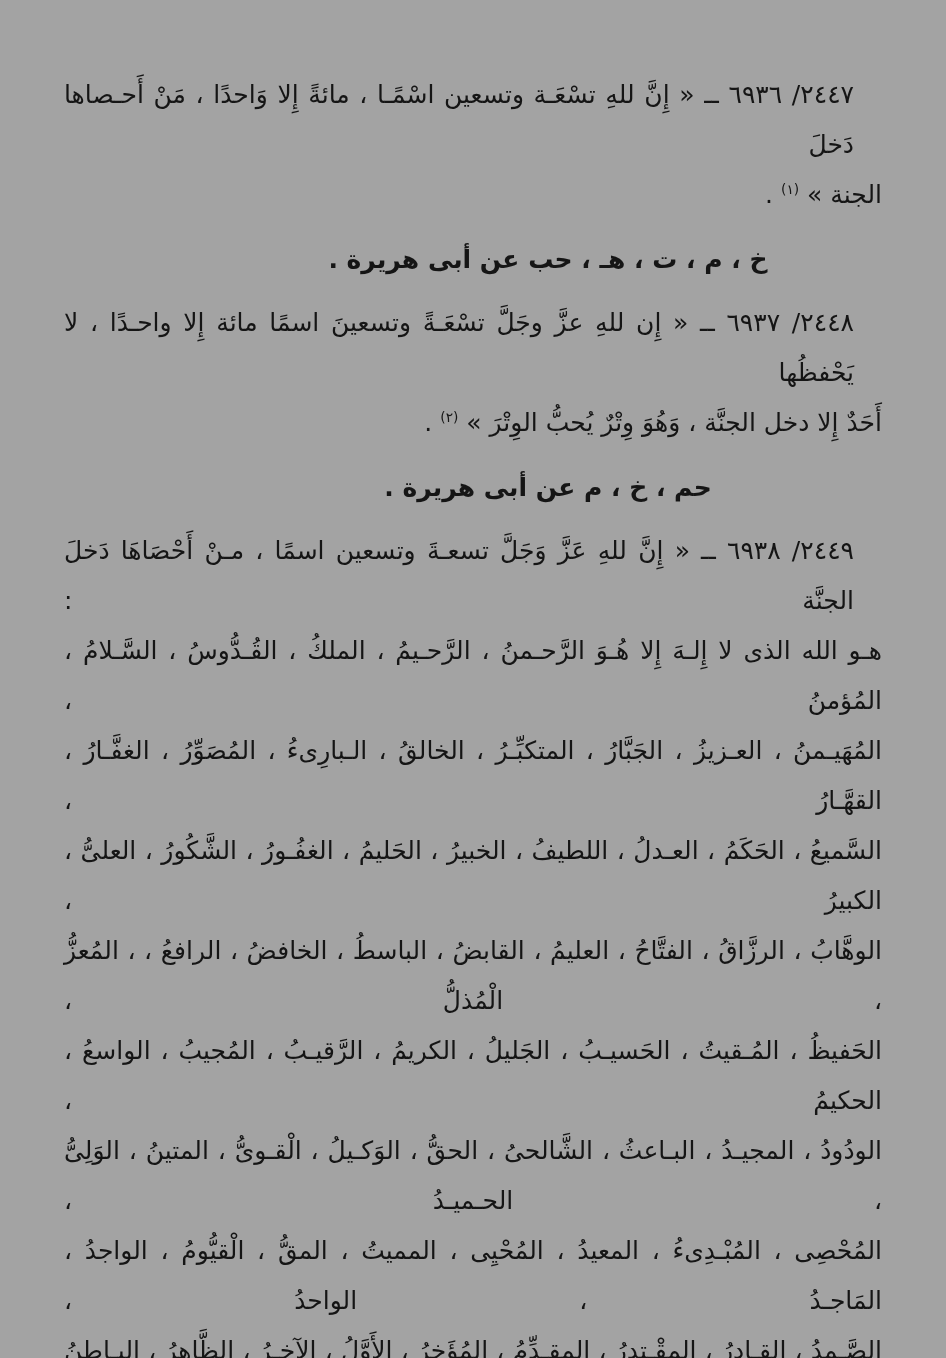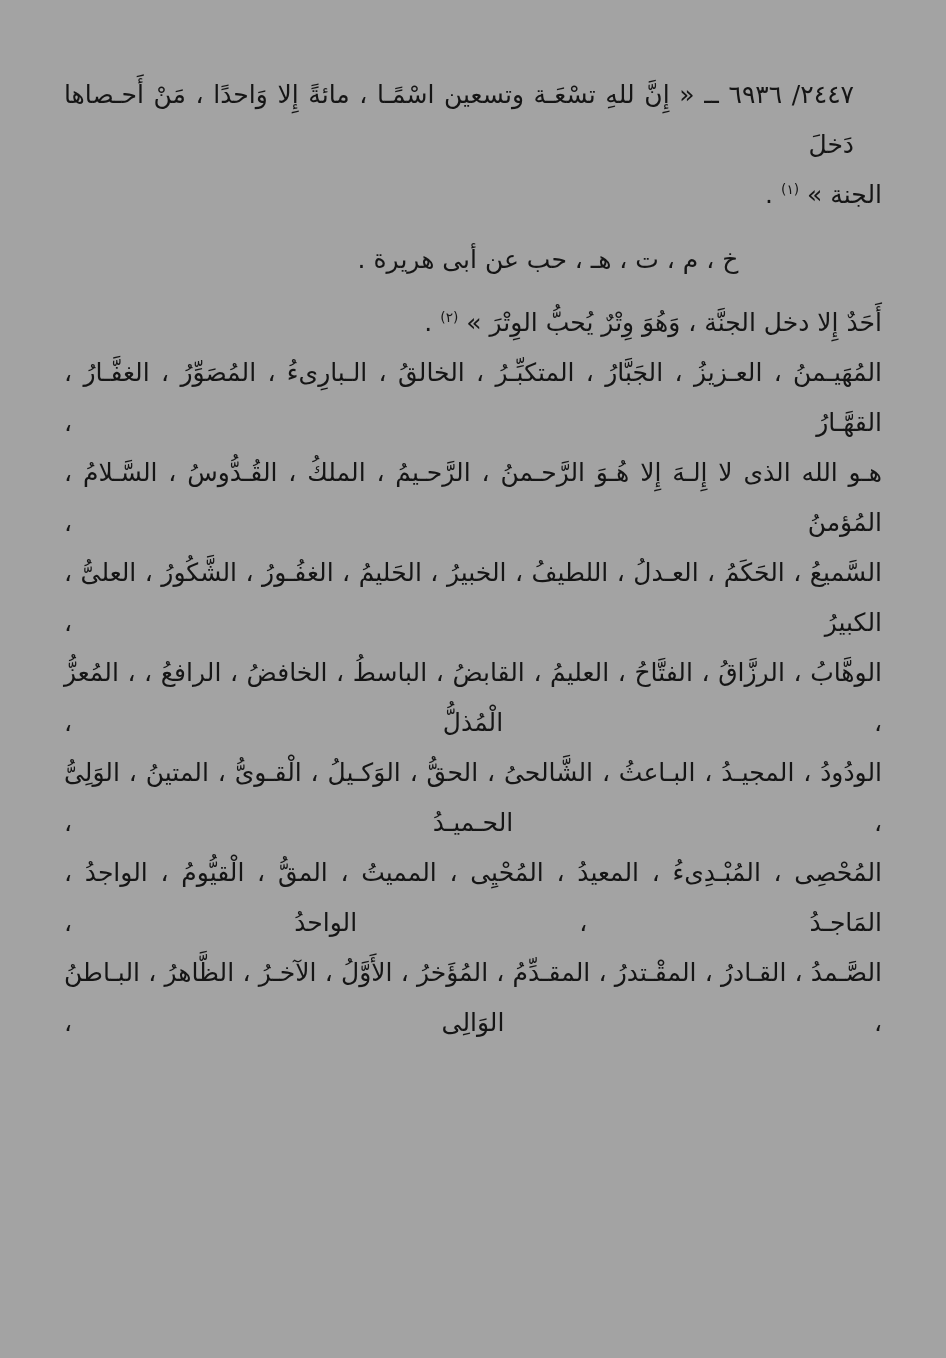--- a/index.html
+++ b/index.html
@@ -32,40 +32,45 @@
   }
   .first {
     padding-right: 28px;
   }
   .attr {
     text-align: center;
     text-align-last: center;
     padding-left: 150px;
     margin-top: 15px;
     margin-bottom: 13px;
+    font-weight: bold;
   }
   sup.fn-ref {
     font-size: 0.55em;
     line-height: 0;
     vertical-align: super;
     letter-spacing: 1px;
   }
 </style>
 </head>
 <body>
 
 <div class="page" style="background: #a3a3a3; color: rgb(21, 21, 21);">
 
   <main id="body-root">
       <div class="line first justify"><span>٢٤٤٧/ ٦٩٣٦ ــ « إِنَّ للهِ تسْعَـة وتسعين اسْمًـا ، مائةً إِلا وَاحدًا ، مَنْ أَحـصاها دَخلَ</span></div>
       <div class="line"><span>الجنة » </span><sup class="fn-ref">(١)</sup><span> .</span></div>
       <div class="line attr"><span>خ ، م ، ت ، هـ ، حب عن أبى هريرة .</span></div>
+      <div class="line first justify"><span>٢٤٤٨/ ٦٩٣٧ ــ « إِن للهِ عزَّ وجَلَّ تسْعَـةً وتسعينَ اسمًا مائة إِلا واحـدًا ، لا يَحْفظُها</span></div>
       <div class="line"><span>أَحَدٌ إِلا دخل الجنَّة ، وَهُوَ وِتْرٌ يُحبُّ الوِتْرَ » </span><sup class="fn-ref">(٢)</sup><span> .</span></div>
+      <div class="line attr"><span>حم ، خ ، م عن أبى هريرة .</span></div>
+      <div class="line first justify"><span>٢٤٤٩/ ٦٩٣٨ ــ « إِنَّ للهِ عَزَّ وَجَلَّ تسعـةَ وتسعين اسمًا ، مـنْ أَحْصَاهَا دَخلَ الجنَّة :</span></div>
+      <div class="line justify"><span>هـو الله الذى لا إِلـهَ إِلا هُـوَ الرَّحـمنُ ، الرَّحـيمُ ، الملكُ ، القُـدُّوسُ ، السَّـلامُ ، المُؤمنُ ،</span></div>
       <div class="line justify"><span>المُهَيـمنُ ، العـزيزُ ، الجَبَّارُ ، المتكبِّـرُ ، الخالقُ ، الـبارِىءُ ، المُصَوِّرُ ، الغفَّـارُ ، القهَّـارُ ،</span></div>
-      <div class="line justify"><span>هـو الله الذى لا إِلـهَ إِلا هُـوَ الرَّحـمنُ ، الرَّحـيمُ ، الملكُ ، القُـدُّوسُ ، السَّـلامُ ، المُؤمنُ ،</span></div>
       <div class="line justify"><span>السَّميعُ ، الحَكَمُ ، العـدلُ ، اللطيفُ ، الخبيرُ ، الحَليمُ ، الغفُـورُ ، الشَّكُورُ ، العلىُّ ، الكبيرُ ،</span></div>
       <div class="line justify"><span>الوهَّابُ ، الرزَّاقُ ، الفتَّاحُ ، العليمُ ، القابضُ ، الباسطُ ، الخافضُ ، الرافعُ ، ، المُعزُّ ، الْمُذلُّ ،</span></div>
+      <div class="line justify"><span>الحَفيظُ ، المُـقيتُ ، الحَسيـبُ ، الجَليلُ ، الكريمُ ، الرَّقيـبُ ، المُجيبُ ، الواسعُ ، الحكيمُ ،</span></div>
       <div class="line justify"><span>الودُودُ ، المجيـدُ ، البـاعثُ ، الشَّالحىُ ، الحقُّ ، الوَكـيلُ ، الْقـوىُّ ، المتينُ ، الوَلِىُّ ، الحـميـدُ ،</span></div>
       <div class="line justify"><span>المُحْصِى ، المُبْـدِىءُ ، المعيدُ ، المُحْيِى ، المميتُ ، المقُّ ، الْقيُّومُ ، الواجدُ ، المَاجـدُ ، الواحدُ ،</span></div>
       <div class="line justify"><span>الصَّـمدُ ، القـادرُ ، المقْـتدرُ ، المقـدِّمُ ، المُؤَخرُ ، الأَوَّلُ ، الآخـرُ ، الظَّاهرُ ، البـاطنُ ، الوَالِى ،</span></div>
     </main>
 
 </div>
 
 </body></html>

